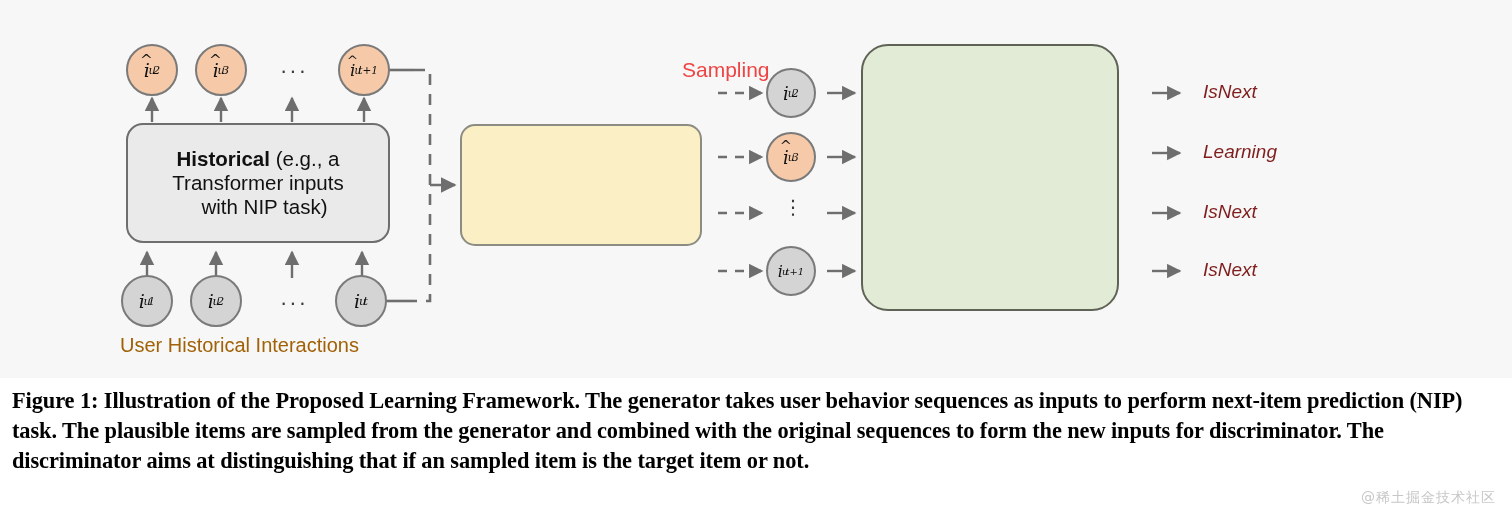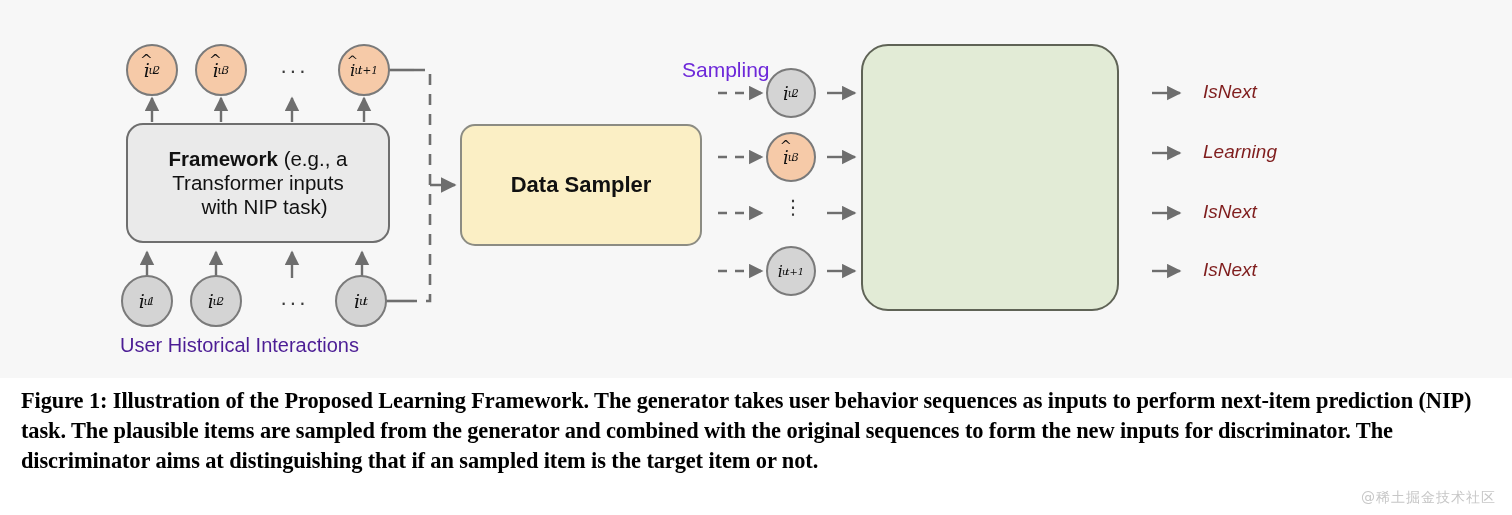--- a/index.html
+++ b/index.html
@@ -65,24 +65,24 @@
     display: flex;
     flex-direction: column;
     align-items: center;
     justify-content: center;
     text-align: center;
     color: #111;
   }
 
   .plain-label {
     position: absolute;
-    color: #6d28d9;
-    white-space: nowrap;
-  }
-  .gray-label { color: #4c1d95; }
+    color: #ef4444;
+    white-space: nowrap;
+  }
+  .gray-label { color: #a16207; }
 
   .out-label {
     position: absolute;
     font-style: italic;
     font-size: 19px;
     color: #7f1d1d;
     white-space: nowrap;
   }
 
   .dots-h {
@@ -99,21 +99,21 @@
     line-height: 0.42;
     text-align: center;
   }
 
   
   #caption-block {
     position: absolute;
     left: 0; top: 378px;
     width: 1512px; height: 137px;
     background: #ffffff;
-    padding: 8px 14px 0 21px;
+    padding: 8px 14px 0 12px;
   }
   #caption-text {
     font-family: "Liberation Serif", "DejaVu Serif", serif;
     font-weight: bold;
     font-size: 22.4px;
     line-height: 30px;
     color: #000;
     letter-spacing: -0.1px;
   }
   #watermark {
@@ -223,42 +223,39 @@
   <div class="circ-wrap" style="left:339px; top:45px; width:50px; height:50px;">
     <span class="node-lbl math" style="font-size:17px;">
       <span class="hatbase"><span class="hat">^</span>i</span>
         <span class="sup">u</span>
         <span class="sub">t+1</span>
     </span>
   </div>
 
   <div class="boxtext" style="left:127px; top:124px; width:262px; height:118px; font-size:20.5px;">
     <div style="white-space:nowrap;">
-      <span style="font-weight:bold;">Framework</span><span> (e.g., a</span>
+      <span style="font-weight:bold;">Historical</span><span> (e.g., a</span>
     </div>
     <div style="white-space:nowrap;">Transformer inputs</div>
     <div style="white-space:nowrap;margin-left:13px;">with NIP task)</div>
   </div>
 
   <div class="circ-wrap" style="left:122px; top:276px; width:50px; height:50px;">
     <span class="node-lbl math">i<span class="sup">u</span><span class="sub">1</span></span>
   </div>
   <div class="circ-wrap" style="left:191px; top:276px; width:50px; height:50px;">
     <span class="node-lbl math">i<span class="sup">u</span><span class="sub">2</span></span>
   </div>
   <div class="dots-h" style="left:280px; top:290px;">···</div>
   <div class="circ-wrap" style="left:336px; top:276px; width:50px; height:50px;">
     <span class="node-lbl math">i<span class="sup">u</span><span class="sub">t</span></span>
   </div>
 
   <div class="plain-label gray-label" style="left:120px; top:334px; font-size:20px;">User Historical Interactions</div>
 
-  <div class="boxtext" style="left:461px; top:125px; width:240px; height:120px;">
-    <div style="font-weight:bold; font-size:22px;">Data Sampler</div>
-  </div>
 
   <div class="plain-label" style="left:682px; top:58px; font-size:21px;">Sampling</div>
 
   <div class="circ-wrap" style="left:767px; top:69px; width:48px; height:48px;">
     <span class="node-lbl math" style="font-size:18px;">i<span class="sup">u</span><span class="sub">2</span></span>
   </div>
   <div class="circ-wrap" style="left:767px; top:133px; width:48px; height:48px;">
     <span class="node-lbl math" style="font-size:18px;">
       <span class="hatbase"><span class="hat">^</span>i</span>
         <span class="sup">u</span>

